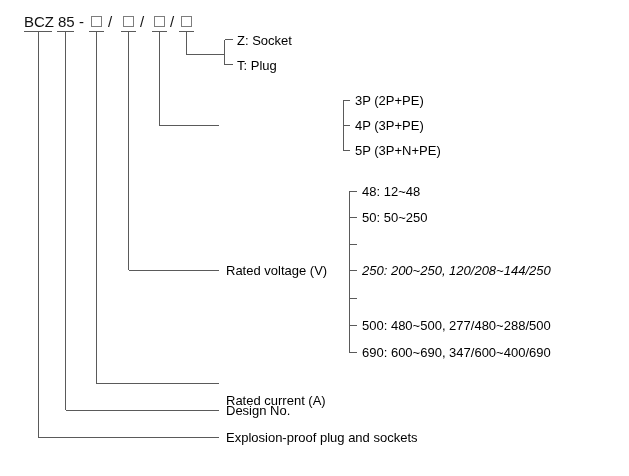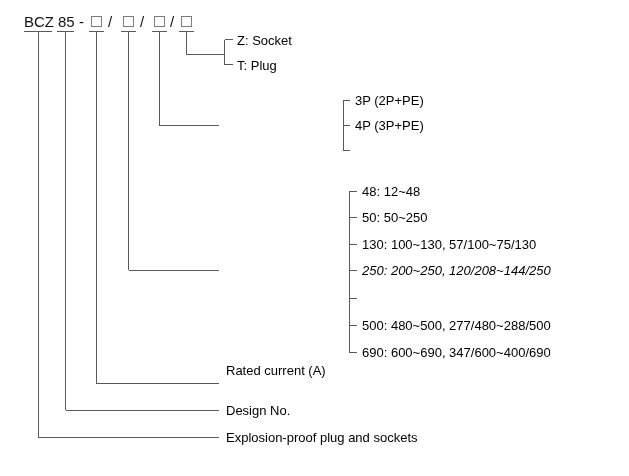--- a/index.html
+++ b/index.html
@@ -109,25 +109,26 @@
   <span class="title-piece" style="left:140px;">/</span>
   <span class="ph-box" style="left:153.5px;"></span>
   <span class="title-piece" style="left:170px;">/</span>
   <span class="ph-box" style="left:180.5px;"></span>
 
   <div class="lbl" style="left:237px; top:40px;">Z: Socket</div>
   <div class="lbl" style="left:237px; top:64.5px;">T: Plug</div>
 
   <div class="lbl" style="left:355px; top:100px;">3P (2P+PE)</div>
   <div class="lbl" style="left:355px; top:125px;">4P (3P+PE)</div>
+  <div class="lbl" style="left:355px; top:150px;">5P (3P+N+PE)</div>
 
+  <div class="lbl" style="left:226px; top:270px;">Rated voltage (V)</div>
   <div class="lbl" style="left:362px; top:191px;text-align:right;">48: 12~48</div>
   <div class="lbl" style="left:362px; top:217px;">50: 50~250</div>
-  <div class="lbl" style="left:362px; top:244px;">130: 100~130, 57/100~75/130</div>
   <div class="lbl" style="left:362px; top:270px;font-style:italic;">250: 200~250, 120/208~144/250</div>
   <div class="lbl" style="left:362px; top:325px;">500: 480~500, 277/480~288/500</div>
   <div class="lbl" style="left:362px; top:352px;">690: 600~690, 347/600~400/690</div>
 
-  <div class="lbl" style="left:226px; top:370px;">Rated current (A)</div>
+  <div class="lbl" style="left:226px; top:400px;">Rated current (A)</div>
   <div class="lbl" style="left:226px; top:410px;">Design No.</div>
   <div class="lbl" style="left:226px; top:437px;">Explosion-proof plug and sockets</div>
 
 </div>
 
 </body></html>

